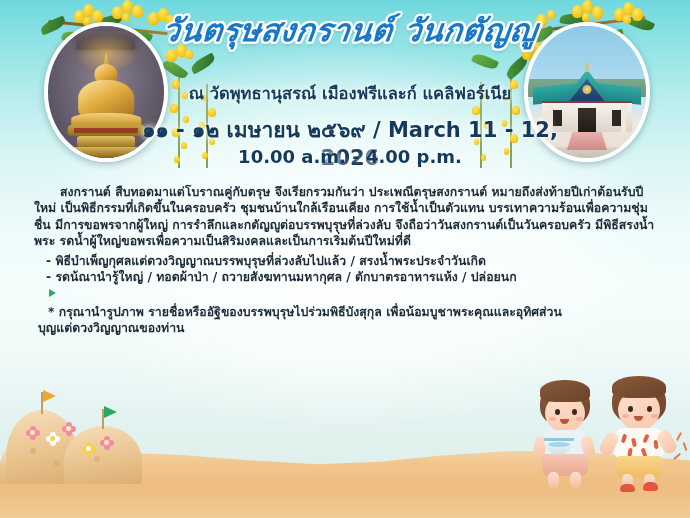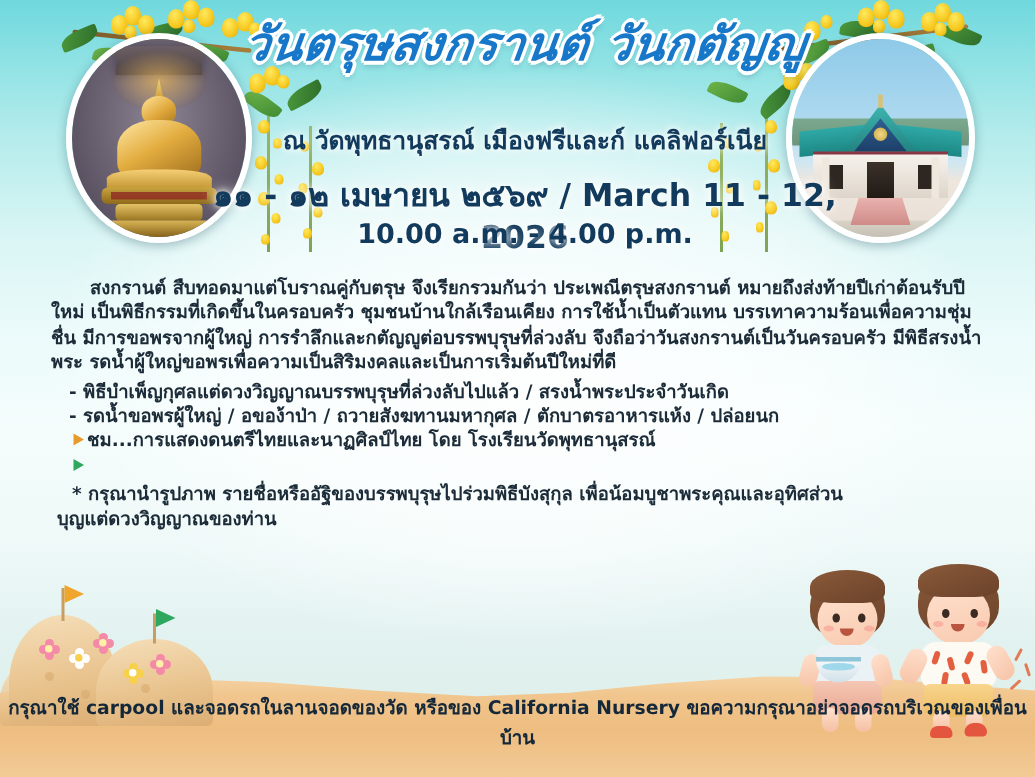--- a/index.html
+++ b/index.html
@@ -390,24 +390,21 @@
 
     <div class="title">วันตรุษสงกรานต์ วันกตัญญู</div>
     <div class="venue">ณ วัดพุทธานุสรณ์ เมืองฟรีและก์ แคลิฟอร์เนีย</div>
     <div class="dateline">๑๑ - ๑๒ เมษายน ๒๕๖๙ / March 11 - 12, 2026</div>
     <div class="timeline">10.00 a.m. - 4.00 p.m.</div>
   </div>
 
   <div class="body-text">
     <p class="para">สงกรานต์ สืบทอดมาแต่โบราณคู่กับตรุษ จึงเรียกรวมกันว่า ประเพณีตรุษสงกรานต์ หมายถึงส่งท้ายปีเก่าต้อนรับปีใหม่ เป็นพิธีกรรมที่เกิดขึ้นในครอบครัว ชุมชนบ้านใกล้เรือนเคียง การใช้น้ำเป็นตัวแทน บรรเทาความร้อนเพื่อความชุ่มชื่น มีการขอพรจากผู้ใหญ่ การรำลึกและกตัญญูต่อบรรพบุรุษที่ล่วงลับ จึงถือว่าวันสงกรานต์เป็นวันครอบครัว มีพิธีสรงน้ำพระ รดน้ำผู้ใหญ่ขอพรเพื่อความเป็นสิริมงคลและเป็นการเริ่มต้นปีใหม่ที่ดี</p>
     <p class="bullet">- พิธีบำเพ็ญกุศลแต่ดวงวิญญาณบรรพบุรุษที่ล่วงลับไปแล้ว / สรงน้ำพระประจำวันเกิด</p>
-    <p class="bullet">- รดน้ำขอพรผู้ใหญ่ / อของ้าป่า / ถวายสังฆทานมหากุศล / ตักบาตรอาหารแห้ง / ปล่อยนก</p>
-    <p class="watch">
-      <span class="tri"></span><span>ชม...การแสดงดนตรีไทยและนาฏศิลป์ไทย โดย โรงเรียนวัดพุทธานุสรณ์</span>
-    </p>
+    <p class="bullet">- รดน้ณานำรู้ใหญ่ / ทอดผ้าป่า / ถวายสังฆทานมหากุศล / ตักบาตรอาหารแห้ง / ปล่อยนก</p>
     <p class="watch">
       <span class="tri green"></span>
     </p>
     <p class="note">* กรุณานำรูปภาพ รายชื่อหรืออัฐิของบรรพบุรุษไปร่วมพิธีบังสุกุล เพื่อน้อมบูชาพระคุณและอุทิศส่วน</p>
     <p class="note-cont">บุญแต่ดวงวิญญาณของท่าน</p>
   </div>
 
   <div id="sandcastles">
     <div class="castle c0"></div>
     <div class="castle c1"></div>
@@ -502,15 +499,14 @@
       <div class="k-shoe" style="left:24px; top:108px; width:15px; height:8px;"></div>
       <div class="k-shoe" style="left:47px; top:106px; width:15px; height:9px;"></div>
       <div class="splash" style="left:82px; top:56px; transform:rotate(28deg);"></div>
       <div class="splash" style="left:88px; top:66px; transform:rotate(-18deg);"></div>
       <div class="splash" style="left:80px; top:76px; transform:rotate(48deg);"></div>
     </div>
   </div>
 
   <div class="sand-dune"></div>
   <div class="sand"></div>
-  <div class="footer">กรุณาใช้ carpool และจอดรถในลานจอดของวัด หรือของ California Nursery ขอความกรุณาอย่าจอดรถบริเวณของเพื่อนบ้าน</div>
 
 </div>
 
 </body></html>

